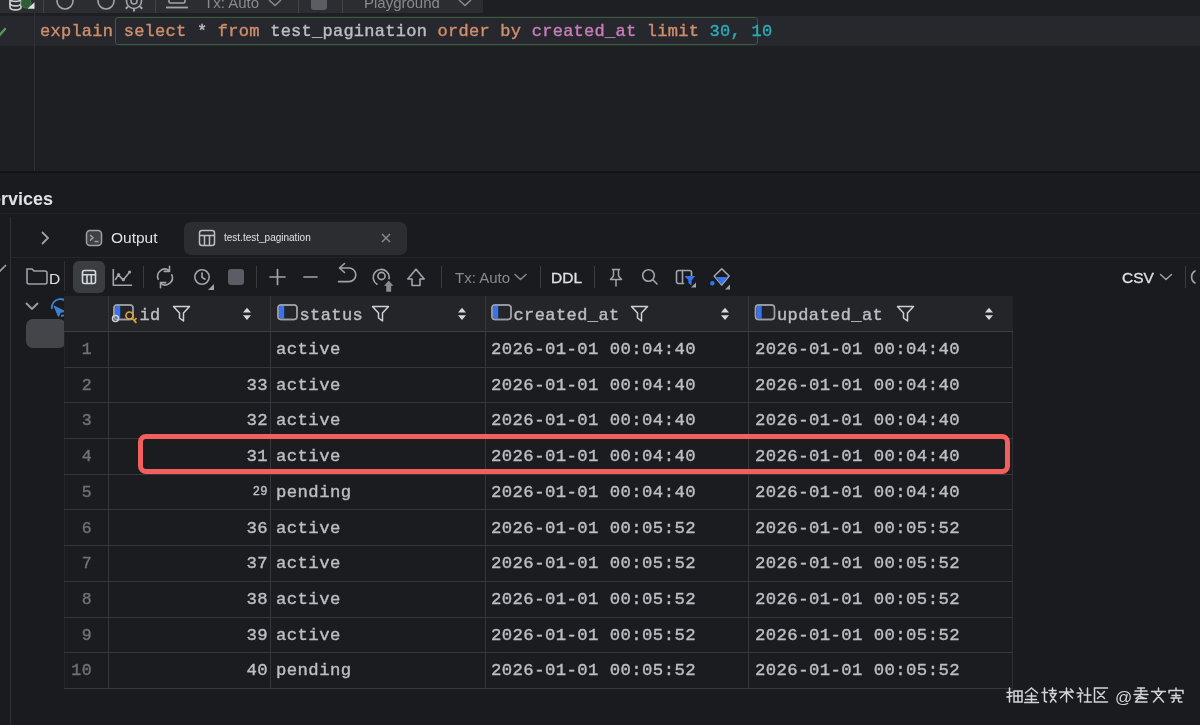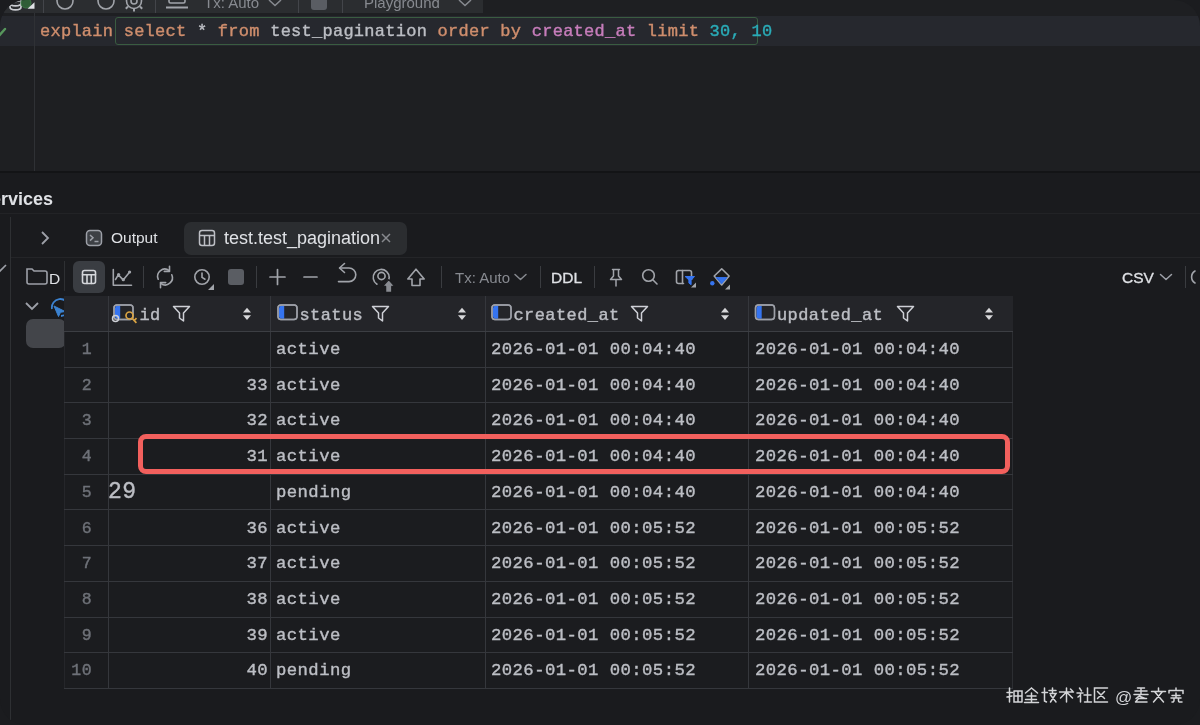--- a/index.html
+++ b/index.html
@@ -1,18 +1,18 @@
 <!DOCTYPE html>
 <html><head>
 <meta charset="utf-8">
 <style>
   html,body{margin:0;padding:0;width:1200px;height:725px;overflow:hidden;background:#1b1c1f;
     font-family:"Liberation Sans",sans-serif;}
   .abs{position:absolute;}
-  #stage{position:absolute;left:0;top:0;width:1200px;height:725px;overflow:hidden;border-radius:26px;}
+  #stage{position:absolute;left:0;top:0;width:1200px;height:725px;overflow:hidden;}
   .mono{font-family:Liberation Mono, monospace;-webkit-text-stroke:0.4px currentColor;}
   #grid .mono{letter-spacing:0.42px;}
   .kw{color:#cf8e6d}.pl{color:#bcbec4}.fd{color:#c77dbb}.nm{color:#2aacb8}
 </style>
 </head>
 <body>
 <div id="stage">
 
   <div class="abs" id="topbar" style="left:0;top:0;width:483px;height:13px;background:#2b2d30;overflow:hidden;z-index:3;">
     <svg class="abs" style="left:0;top:0;" width="500" height="13" viewBox="0 0 500 13" fill="none" stroke="#a1a4aa" stroke-width="1.6">
@@ -75,21 +75,21 @@
         <path d="M6 7 l3 2.8 l-3 2.8"></path>
         <path d="M10.5 13.5 l4 0"></path>
       </svg>
       <div class="abs" style="left:101px;top:11px;height:20px;line-height:20px;font-size:15.5px;color:#dfe1e5;">Output</div>
 
       <div class="abs" style="left:174px;top:5px;width:223px;height:33px;background:#2b2d30;border-radius:7px;"></div>
       <svg class="abs" style="left:187px;top:11px" width="20" height="20" viewBox="0 0 20 20" fill="none" stroke="#bdbfc5" stroke-width="1.5">
         <rect x="2.5" y="2.5" width="15" height="15" rx="2.5"></rect>
         <path d="M2.5 7.5 h15 M7.5 7.5 v10 M12.5 7.5 v10"></path>
       </svg>
-      <div class="abs" style="left:214px;top:11px;height:20px;line-height:20px;font-size:18px;color:#dfe1e5;">test.test_pagination</div>
+      <div class="abs" style="left:214px;top:11px;height:20px;line-height:20px;font-size:10px;color:#dfe1e5;">test.test_pagination</div>
       <svg class="abs" style="left:368px;top:13px" width="16" height="16" viewBox="0 0 16 16" fill="none" stroke="#87898e" stroke-width="1.5">
         <path d="M4 4 l8 8 M12 4 l-8 8"></path>
       </svg>
     </div>
 
     <svg class="abs" style="left:0px;top:90px" width="70" height="30" viewBox="0 0 70 30" fill="none">
       <path d="M-2 12 l8 -8" stroke="#9da0a8" stroke-width="1.6"></path>
       <path d="M27 8 h5 l2 2 h11 a2 2 0 0 1 2 2 v9 a2 2 0 0 1 -2 2 h-16 a2 2 0 0 1 -2 -2 z" stroke="#9da0a8" stroke-width="1.6"></path>
       <text x="49" y="23" fill="#dfe1e5" font-size="15.5" font-family="Liberation Sans">D</text>
     </svg>
@@ -250,21 +250,21 @@
       <div class="abs" style="left:0;top:143.1px;width:949px;height:35.7px;">
         <div class="abs mono" style="left:0;top:0;width:28px;height:35.7px;line-height:35.7px;font-size:16.5px;color:#6e7178;text-align:right;">4</div>
         <div class="abs mono" style="left:44px;top:0;width:160px;height:35.7px;line-height:35.7px;font-size:17.3px;color:#bcbec4;text-align:right;">31</div>
         <div class="abs mono" style="left:212px;top:0;height:35.7px;line-height:35.7px;font-size:17.3px;color:#bcbec4;">active</div>
         <div class="abs mono" style="left:427px;top:0;height:35.7px;line-height:35.7px;font-size:17.3px;color:#bcbec4;">2026-01-01 00:04:40</div>
         <div class="abs mono" style="left:691px;top:0;height:35.7px;line-height:35.7px;font-size:17.3px;color:#bcbec4;">2026-01-01 00:04:40</div>
         <div class="abs" style="left:0;top:34.7px;width:949px;height:1px;background:#35373c;"></div>
       </div>
       <div class="abs" style="left:0;top:178.8px;width:949px;height:35.7px;">
         <div class="abs mono" style="left:0;top:0;width:28px;height:35.7px;line-height:35.7px;font-size:16.5px;color:#6e7178;text-align:right;">5</div>
-        <div class="abs mono" style="left:44px;top:0;width:160px;height:35.7px;line-height:35.7px;font-size:23px;color:#bcbec4;">29</div>
+        <div class="abs mono" style="left:44px;top:0;width:160px;height:35.7px;line-height:35.7px;font-size:12px;color:#bcbec4;text-align:right;">29</div>
         <div class="abs mono" style="left:212px;top:0;height:35.7px;line-height:35.7px;font-size:17.3px;color:#bcbec4;">pending</div>
         <div class="abs mono" style="left:427px;top:0;height:35.7px;line-height:35.7px;font-size:17.3px;color:#bcbec4;">2026-01-01 00:04:40</div>
         <div class="abs mono" style="left:691px;top:0;height:35.7px;line-height:35.7px;font-size:17.3px;color:#bcbec4;">2026-01-01 00:04:40</div>
         <div class="abs" style="left:0;top:34.7px;width:949px;height:1px;background:#35373c;"></div>
       </div>
       <div class="abs" style="left:0;top:214.5px;width:949px;height:35.7px;">
         <div class="abs mono" style="left:0;top:0;width:28px;height:35.7px;line-height:35.7px;font-size:16.5px;color:#6e7178;text-align:right;">6</div>
         <div class="abs mono" style="left:44px;top:0;width:160px;height:35.7px;line-height:35.7px;font-size:17.3px;color:#bcbec4;text-align:right;">36</div>
         <div class="abs mono" style="left:212px;top:0;height:35.7px;line-height:35.7px;font-size:17.3px;color:#bcbec4;">active</div>
         <div class="abs mono" style="left:427px;top:0;height:35.7px;line-height:35.7px;font-size:17.3px;color:#bcbec4;">2026-01-01 00:05:52</div>

